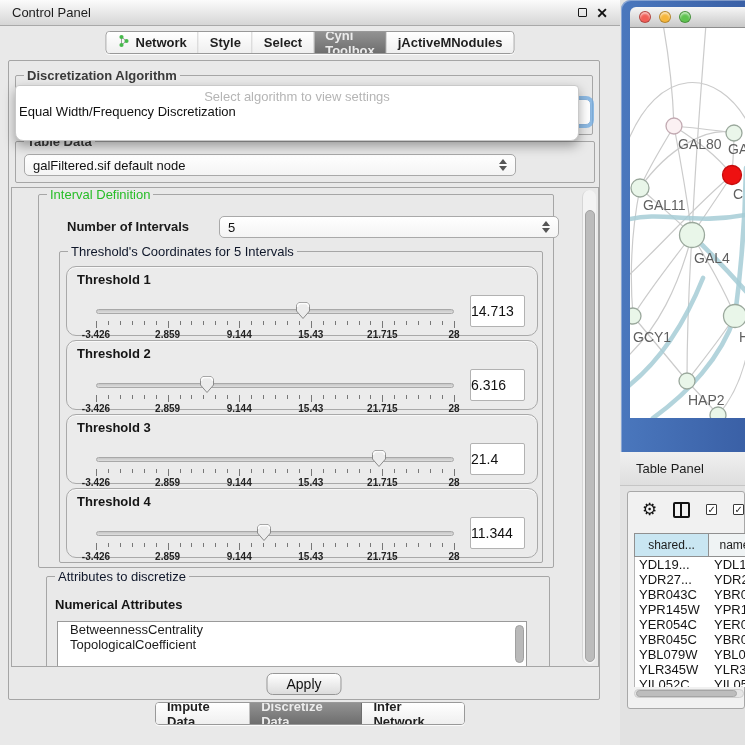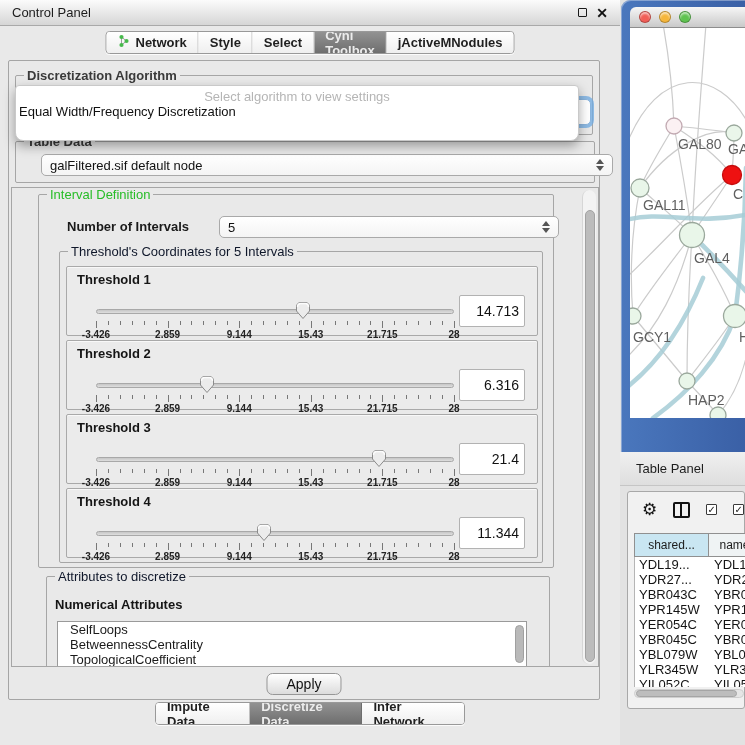--- a/index.html
+++ b/index.html
@@ -48,50 +48,50 @@
                 white-space:nowrap;overflow:hidden}
   .popup-option.bold{font-weight:bold}
 
   .tabledata-group{left:6px;top:80px;width:580px;height:42px}
   .combo{background:linear-gradient(#fff,#f4f4f4);border:1px solid #a9a9a9;border-radius:5px;
          display:flex;align-items:center;padding:0 8px;font-size:13px;color:#111;height:22px}
   .combo .val{flex:1;white-space:nowrap;overflow:hidden}
   .spinner{display:flex;flex-direction:column;gap:2px;align-items:center}
   .spinner .up{width:0;height:0;border-left:4px solid transparent;border-right:4px solid transparent;border-bottom:5px solid #555}
   .spinner .down{width:0;height:0;border-left:4px solid transparent;border-right:4px solid transparent;border-top:5px solid #555}
-  .td-combo{position:absolute;left:25px;top:12px;width:572px;height:22px}
+  .td-combo{position:absolute;left:8px;top:12px;width:492px;height:22px}
 
   .scrollpanel{position:absolute;left:2px;top:126px;width:588px;height:480px;
                border:1px solid #a6a6a6;background:#e9e9e9;overflow:hidden}
   .vscroll{position:absolute;right:2px;top:2px;bottom:2px;width:14px;background:#f3f3f3;
            border-left:1px solid #d6d6d6;border-radius:7px}
   .vscroll .thumb{position:absolute;left:2px;width:10px;top:20px;height:452px;background:#bcbcbc;
                   border:1px solid #a2a2a2;border-radius:6px}
 
   .interval-group{left:26px;top:6px;width:516px;height:374px}
   .num-label{position:absolute;left:28px;top:24px;font-size:13px;font-weight:bold;color:#1a1a1a}
   .num-combo{position:absolute;left:180px;top:21px;width:340px;height:22px}
 
   .thr-group{left:20px;top:56px;width:484px;height:312px}
   .threshold-box{position:absolute;left:6px;width:472px;height:70px;background:#ebebeb;
-                 border:1px solid #a9a9a9;border-radius:2px;box-shadow:inset 0 1px 0 #f8f8f8}
+                 border:1px solid #a9a9a9;border-radius:10px;box-shadow:inset 0 1px 0 #f8f8f8}
   .t-label{position:absolute;left:10px;top:5px;font-size:13px;font-weight:bold;color:#151515}
   .t-slider{position:absolute;left:29px;top:32px;width:358px;height:38px}
   .track{position:absolute;left:0;right:0;top:10px;height:5px;border:1px solid #a8a8a8;
          border-radius:3px;background:linear-gradient(#c6c6c6,#dedede)}
   .thumb{position:absolute;top:2px;width:16px;height:19px}
   .ticks{position:absolute;left:0;right:0;top:22px;height:8px}
   .tick{position:absolute;top:0;width:1px;background:#777}
   .tick.minor{height:4px}
   .tick.major{height:7px}
   .tick-labels{position:absolute;left:0;right:0;top:30px;height:11px}
   .tick-lab{position:absolute;transform:translateX(-50%);font-size:10px;font-weight:bold;color:#222;white-space:nowrap}
-  .t-value{position:absolute;right:12px;top:28px;width:66px;height:32px;background:#fff;
+  .t-value{position:absolute;right:12px;top:28px;width:55px;height:32px;background:#fff;
            border:1px solid #b2b2b2;border-radius:2px;font-size:14px;color:#111;
-           text-align:right;line-height:30px;padding-right:5px}
+           text-align:left;line-height:30px;padding-right:5px}
 
   .attr-group{left:34px;top:388px;width:504px;height:92px}
   .attr-heading{position:absolute;left:8px;top:20px;font-size:13px;font-weight:bold;color:#151515}
   .attr-list{position:absolute;left:10px;top:44px;width:470px;height:46px;background:#fff;
              border:1px solid #9a9a9a;overflow:hidden}
   .attr-item{font-size:13px;color:#1a1a1a;height:15px;line-height:15px;padding-left:12px;white-space:nowrap}
   .attr-scroll{position:absolute;right:2px;top:3px;width:9px;height:38px;background:#b9b9b9;
                border:1px solid #a0a0a0;border-radius:5px}
 
   .apply-btn{position:absolute;left:50%;transform:translateX(-50%);top:612px;height:22px;
@@ -421,21 +421,20 @@
               </div>
             </div>
         </div>
       </div>
 
       <div class="group attr-group">
         <span class="legend blue">Attributes to discretize</span>
         <span class="attr-heading">Numerical Attributes</span>
         <div class="attr-list">
           <div id="attr-items">
-              <div class="attr-item">SelfLoops</div>
               <div class="attr-item">BetweennessCentrality</div>
               <div class="attr-item">TopologicalCoefficient</div>
             </div>
           <div class="attr-scroll"></div>
         </div>
       </div>
 
       <div class="vscroll">
         <div class="thumb"></div>
       </div>

